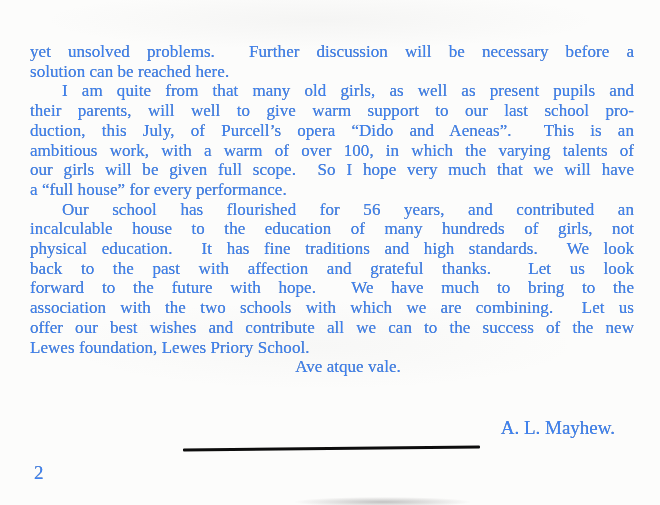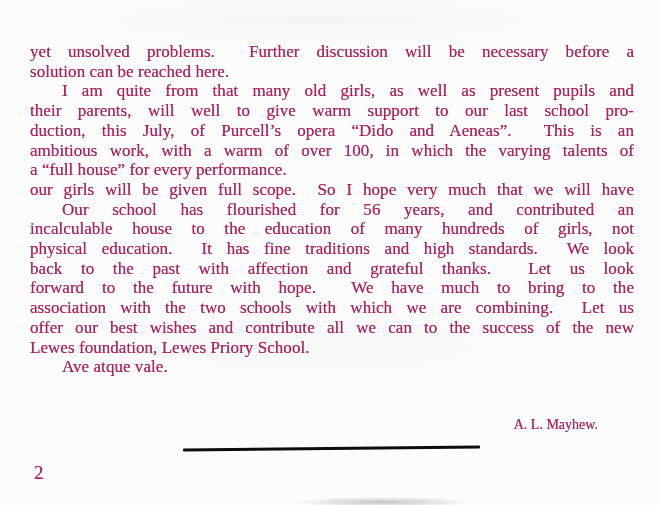--- a/index.html
+++ b/index.html
@@ -7,21 +7,21 @@
   body {
     font-family: "Liberation Serif", "DejaVu Serif", serif;
     background: #ffffff;
   }
   .page {
     position: relative;
     width: 660px;
     height: 505px;
     background: #fcfcfb;
     overflow: hidden;
-    color: #be185d;
+    color: #3b82f6;
   }
   
   .mottle {
     position: absolute;
     pointer-events: none;
   }
   .mottle.m1 {
     left: 40px; top: -10px; width: 560px; height: 60px;
     background: radial-gradient(ellipse at center, rgba(150,150,150,0.07), rgba(150,150,150,0) 70%);
   }
@@ -38,26 +38,26 @@
     left: 30px;
     top: 42px;
     width: 604px;
     font-size: 17px;
     line-height: 19.7px;
     letter-spacing: 0.05px;
     text-shadow: 0 0 0.5px rgba(25,25,25,0.55);
   }
   .ln { text-align: left; white-space: normal; }
   .ln.just { text-align: justify; text-align-last: justify; }
-  .ln.ind { text-indent: 32px; }
+  .ln.ind { text-indent: 32px; text-align: center; }
   .signature {
     position: absolute;
     top: 417px;
-    right: 62px;
-    font-size: 14px;
+    right: 45px;
+    font-size: 19px;
     text-shadow: 0 0 0.5px rgba(25,25,25,0.55);
   }
   .rule {
     position: absolute;
     left: 183px;
     top: 447px;
     width: 297px;
     height: 3.2px;
     background: #0d0d0d;
     transform: rotate(-0.55deg);
@@ -79,22 +79,22 @@
   <div class="mottle m1"></div>
   <div class="mottle m2"></div>
 
   <div class="body-text">
     <div class="ln just">yet unsolved problems.&nbsp; Further discussion will be necessary before a</div>
     <div class="ln">solution can be reached here.</div>
     <div class="ln just ind">I am quite from that many old girls, as well as present pupils and</div>
     <div class="ln just">their parents, will well to give warm support to our last school pro-</div>
     <div class="ln just">duction, this July, of Purcell’s opera “Dido and Aeneas”.&nbsp; This is an</div>
     <div class="ln just">ambitious work, with a warm of over 100, in which the varying talents of</div>
+    <div class="ln just">our girls will be given full scope.&nbsp; So I hope very much that we will have</div>
     <div class="ln">a “full house” for every performance.</div>
-    <div class="ln just">our girls will be given full scope.&nbsp; So I hope very much that we will have</div>
     <div class="ln just ind">Our school has flourished for 56 years, and contributed an</div>
     <div class="ln just">incalculable house to the education of many hundreds of girls, not</div>
     <div class="ln just">physical education.&nbsp; It has fine traditions and high standards.&nbsp; We look</div>
     <div class="ln just">back to the past with affection and grateful thanks.&nbsp; Let us look</div>
     <div class="ln just">forward to the future with hope.&nbsp; We have much to bring to the</div>
     <div class="ln just">association with the two schools with which we are combining.&nbsp; Let us</div>
     <div class="ln just">offer our best wishes and contribute all we can to the success of the new</div>
     <div class="ln">Lewes foundation, Lewes Priory School.</div>
     <div class="ln ind">Ave atque vale.</div>
   </div>

